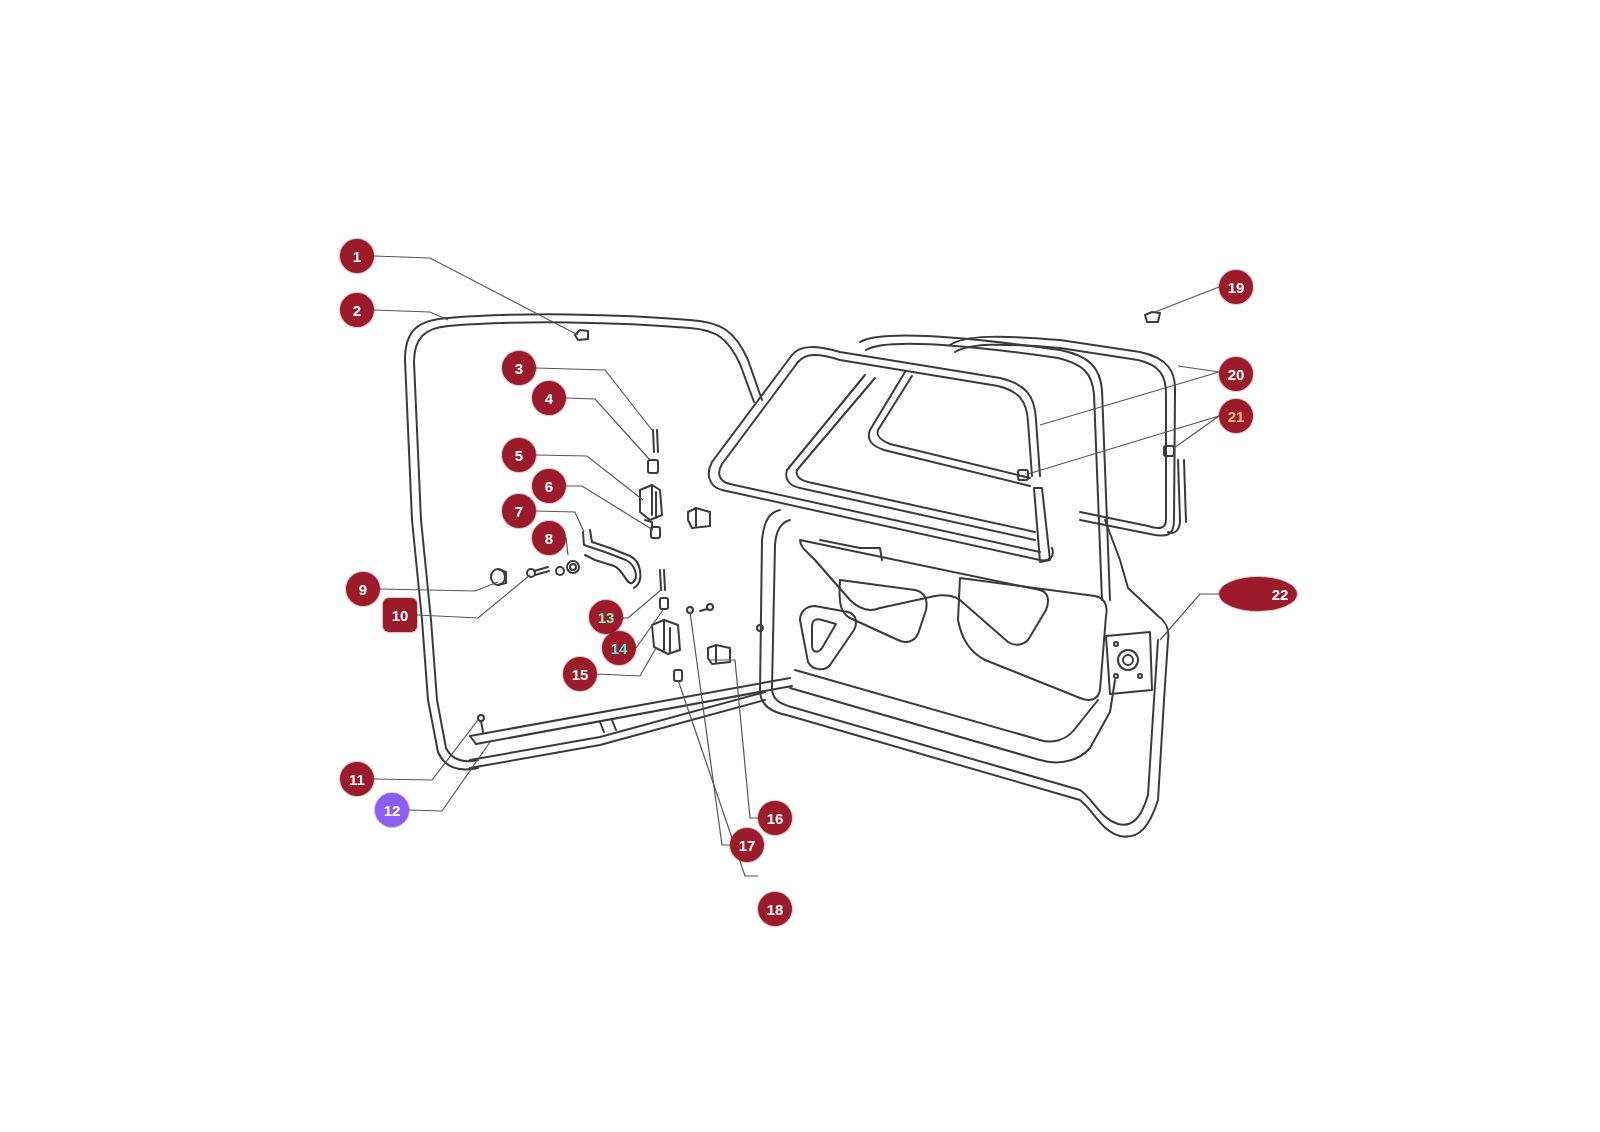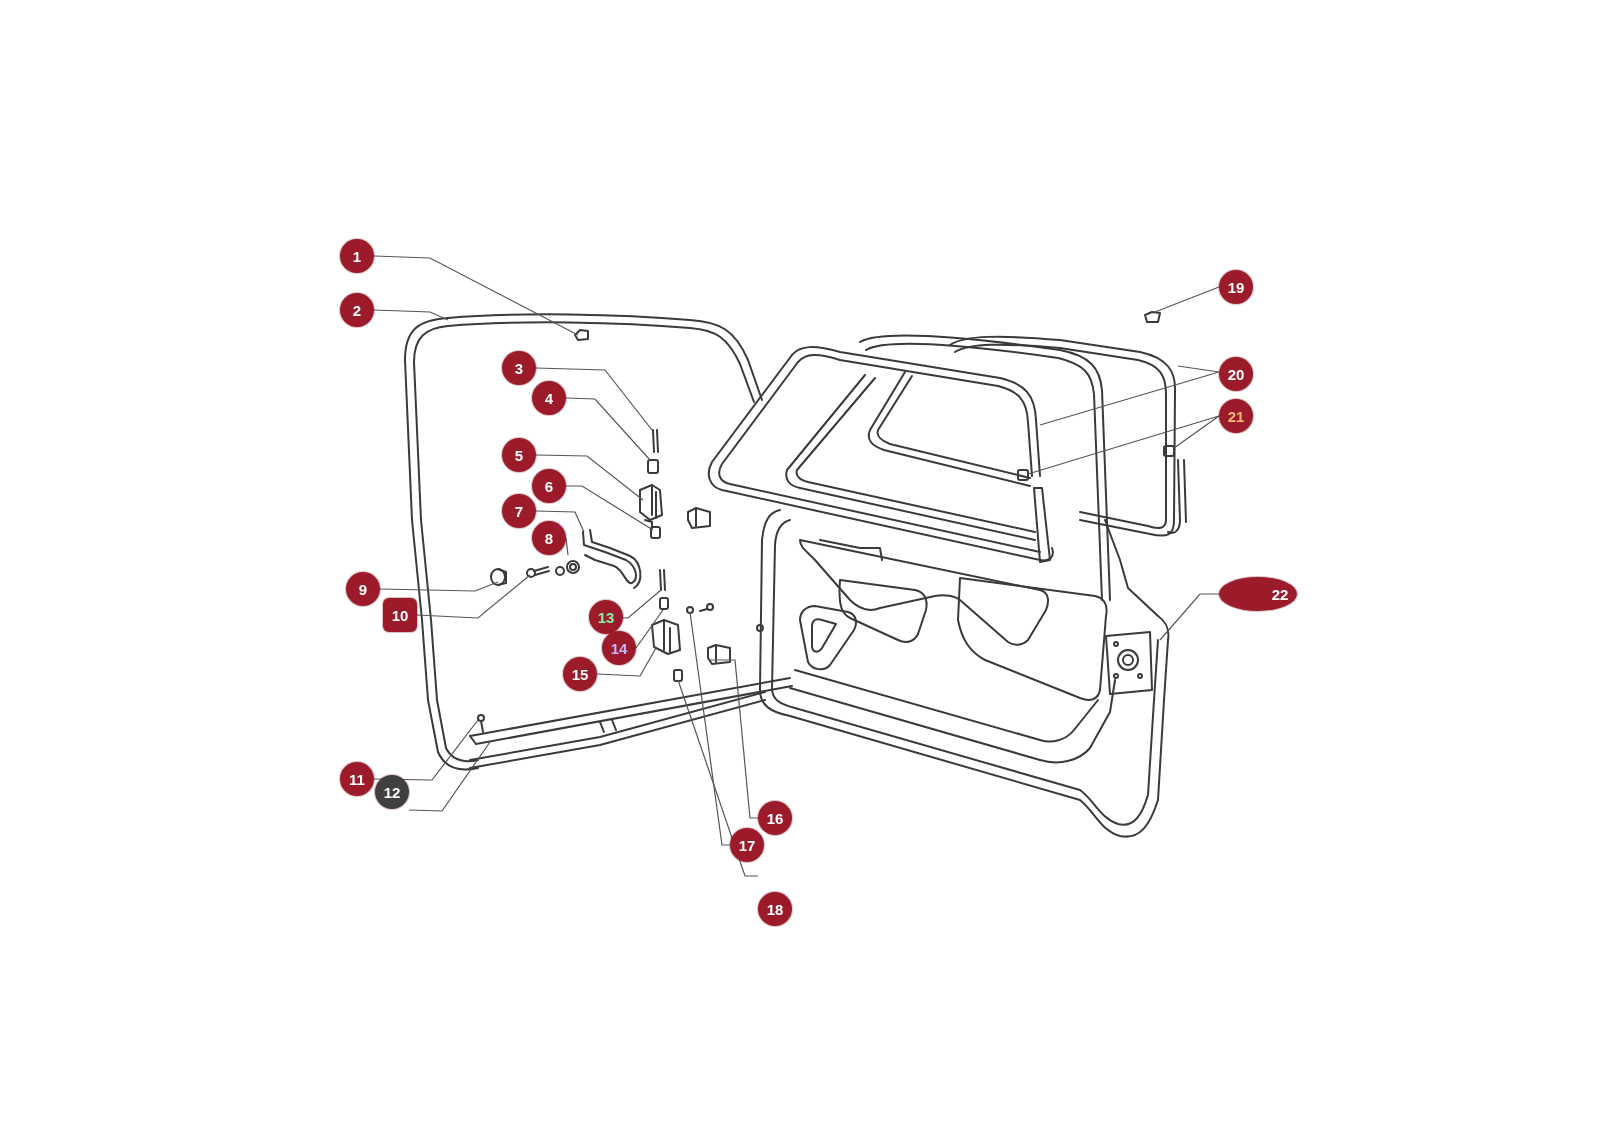--- a/index.html
+++ b/index.html
@@ -197,23 +197,23 @@
       <div class="badge" style="left: 357px; top: 310px; background: rgb(155, 27, 42); color: rgb(255, 255, 255);">2</div>
       <div class="badge" style="left: 519px; top: 368px; background: rgb(155, 27, 42); color: rgb(255, 255, 255);">3</div>
       <div class="badge" style="left: 549px; top: 398px; background: rgb(155, 27, 42); color: rgb(255, 255, 255);">4</div>
       <div class="badge" style="left: 519px; top: 455px; background: rgb(155, 27, 42); color: rgb(255, 255, 255);">5</div>
       <div class="badge" style="left: 549px; top: 486px; background: rgb(155, 27, 42); color: rgb(255, 255, 255);">6</div>
       <div class="badge" style="left: 519px; top: 511px; background: rgb(155, 27, 42); color: rgb(255, 255, 255);">7</div>
       <div class="badge" style="left: 549px; top: 538px; background: rgb(155, 27, 42); color: rgb(255, 255, 255);">8</div>
       <div class="badge" style="left: 363px; top: 589px; background: rgb(155, 27, 42); color: rgb(255, 255, 255);">9</div>
       <div class="badge" style="left: 400px; top: 615px; background: rgb(155, 27, 42); color: rgb(255, 255, 255); border-radius: 6px;">10</div>
       <div class="badge" style="left: 357px; top: 779px; background: rgb(155, 27, 42); color: rgb(255, 255, 255);">11</div>
-      <div class="badge" style="left: 392px; top: 792px; background: #404040; color: rgb(255, 255, 255);">12</div>
+      <div class="badge" style="left: 392px; top: 810px; background: #8b5cf6; color: rgb(255, 255, 255);">12</div>
       <div class="badge" style="left: 580px; top: 617px; background: rgb(155, 27, 42); color: #86efac; margin-left: 9px;">13</div>
-      <div class="badge" style="left: 619px; top: 648px; background: rgb(155, 27, 42); color: #c4b5fd;">14</div>
+      <div class="badge" style="left: 619px; top: 648px; background: rgb(155, 27, 42); color: #5eead4;">14</div>
       <div class="badge" style="left: 580px; top: 674px; background: rgb(155, 27, 42); color: rgb(255, 255, 255);">15</div>
       <div class="badge" style="left: 775px; top: 818px; background: rgb(155, 27, 42); color: rgb(255, 255, 255);">16</div>
       <div class="badge" style="left: 747px; top: 845px; background: rgb(155, 27, 42); color: rgb(255, 255, 255); text-align: center;">17</div>
       <div class="badge" style="left: 775px; top: 876px; background: rgb(155, 27, 42); color: rgb(255, 255, 255); margin-top: 16px;">18</div>
       <div class="badge" style="left: 1236px; top: 287px; background: rgb(155, 27, 42); color: rgb(255, 255, 255);">19</div>
       <div class="badge" style="left: 1236px; top: 374px; background: rgb(155, 27, 42); color: rgb(255, 255, 255);">20</div>
       <div class="badge" style="left: 1236px; top: 416px; background: rgb(155, 27, 42); color: #fdba74;">21</div>
       <div class="badge" style="left: 1236px; top: 594px; background: rgb(155, 27, 42); color: rgb(255, 255, 255); padding-left: 44px;">22</div>
     </div>
 </div>

